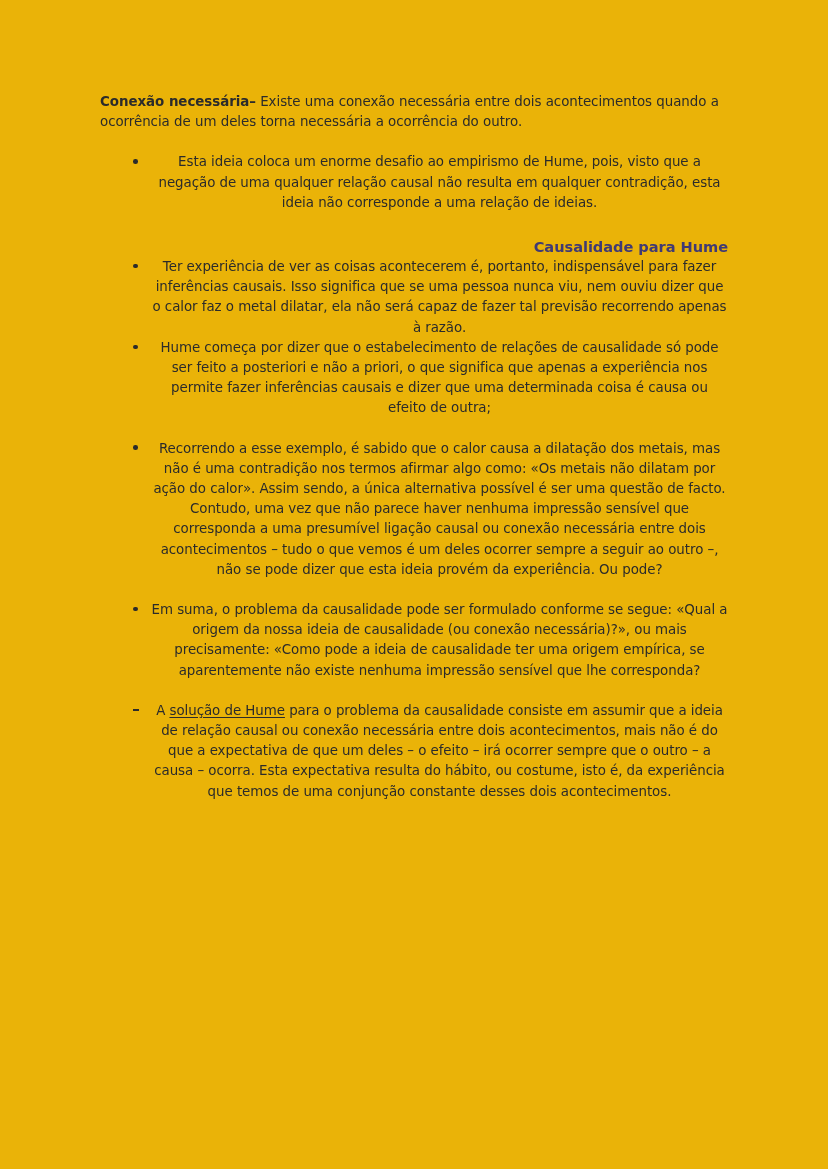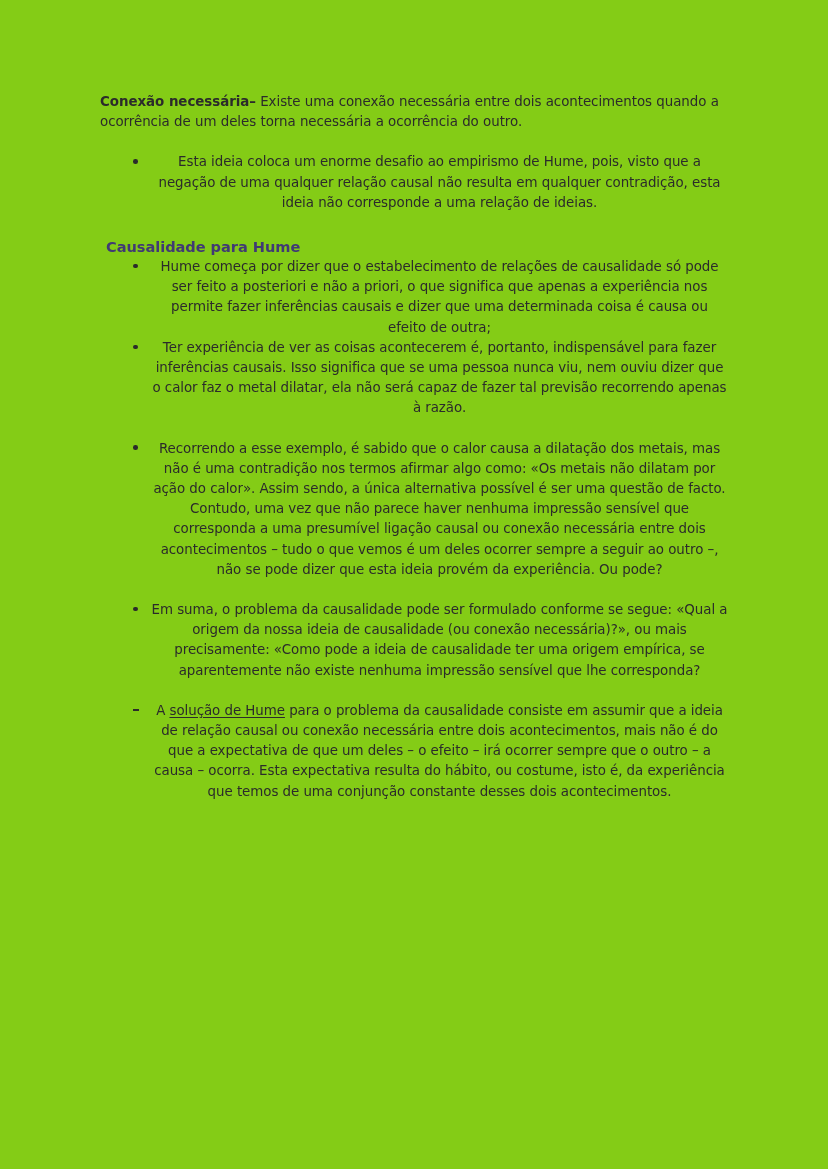--- a/index.html
+++ b/index.html
@@ -12,21 +12,21 @@
     height: 1169px;
     overflow: hidden;
     font-family: "DejaVu Sans", "Liberation Sans", sans-serif;
     color: #2b2b2b;
     -webkit-font-smoothing: antialiased;
   }
   .page {
     position: relative;
     width: 828px;
     height: 1169px;
-    background: #84cc16;
+    background: #eab308;
     box-sizing: border-box;
   }
   .content {
     position: absolute;
     left: 100px;
     top: 92px;
     width: 628px;
   }
 
   
@@ -39,21 +39,21 @@
     word-spacing: 0.1px;
   }
   .para .lead {
     font-weight: bold;
   }
 
   
   .section-heading {
     font-size: 14.6px;
     line-height: 21px;
-    text-align: left;
+    text-align: right;
     color: #403a74;
     margin: 0;
     padding-left: 6px;
     letter-spacing: -0.05px;
   }
 
   
   .bullet-list {
     list-style: none;
     margin: 0;
@@ -126,25 +126,25 @@
       </li>
     </ul>
 
     <div class="gap-xl"></div>
 
     <h2 class="section-heading">Causalidade para Hume</h2>
 
     <ul class="bullet-list">
       <li class="bullet-item">
         <span class="marker"><span class="dot"></span></span>
-        <span class="txt">Hume começa por dizer que o estabelecimento de relações de causalidade só pode ser feito a posteriori e não a priori, o que significa que apenas a experiência nos permite fazer inferências causais e dizer que uma determinada coisa é causa ou efeito de outra;</span>
+        <span class="txt">Ter experiência de ver as coisas acontecerem é, portanto, indispensável para fazer inferências causais. Isso significa que se uma pessoa nunca viu, nem ouviu dizer que o calor faz o metal dilatar, ela não será capaz de fazer tal previsão recorrendo apenas à razão.</span>
       </li>
       <li class="bullet-item">
         <span class="marker"><span class="dot"></span></span>
-        <span class="txt">Ter experiência de ver as coisas acontecerem é, portanto, indispensável para fazer inferências causais. Isso significa que se uma pessoa nunca viu, nem ouviu dizer que o calor faz o metal dilatar, ela não será capaz de fazer tal previsão recorrendo apenas à razão.</span>
+        <span class="txt">Hume começa por dizer que o estabelecimento de relações de causalidade só pode ser feito a posteriori e não a priori, o que significa que apenas a experiência nos permite fazer inferências causais e dizer que uma determinada coisa é causa ou efeito de outra;</span>
       </li>
     </ul>
 
     <div class="gap-md"></div>
 
     <ul class="bullet-list">
       <li class="bullet-item">
         <span class="marker"><span class="dot"></span></span>
         <span class="txt">Recorrendo a esse exemplo, é sabido que o calor causa a dilatação dos metais, mas não é uma contradição nos termos afirmar algo como: «Os metais não dilatam por ação do calor». Assim sendo, a única alternativa possível é ser uma questão de facto. Contudo, uma vez que não parece haver nenhuma impressão sensível que corresponda a uma presumível ligação causal ou conexão necessária entre dois acontecimentos – tudo o que vemos é um deles ocorrer sempre a seguir ao outro –, não se pode dizer que esta ideia provém da experiência. Ou pode?</span>
       </li>

